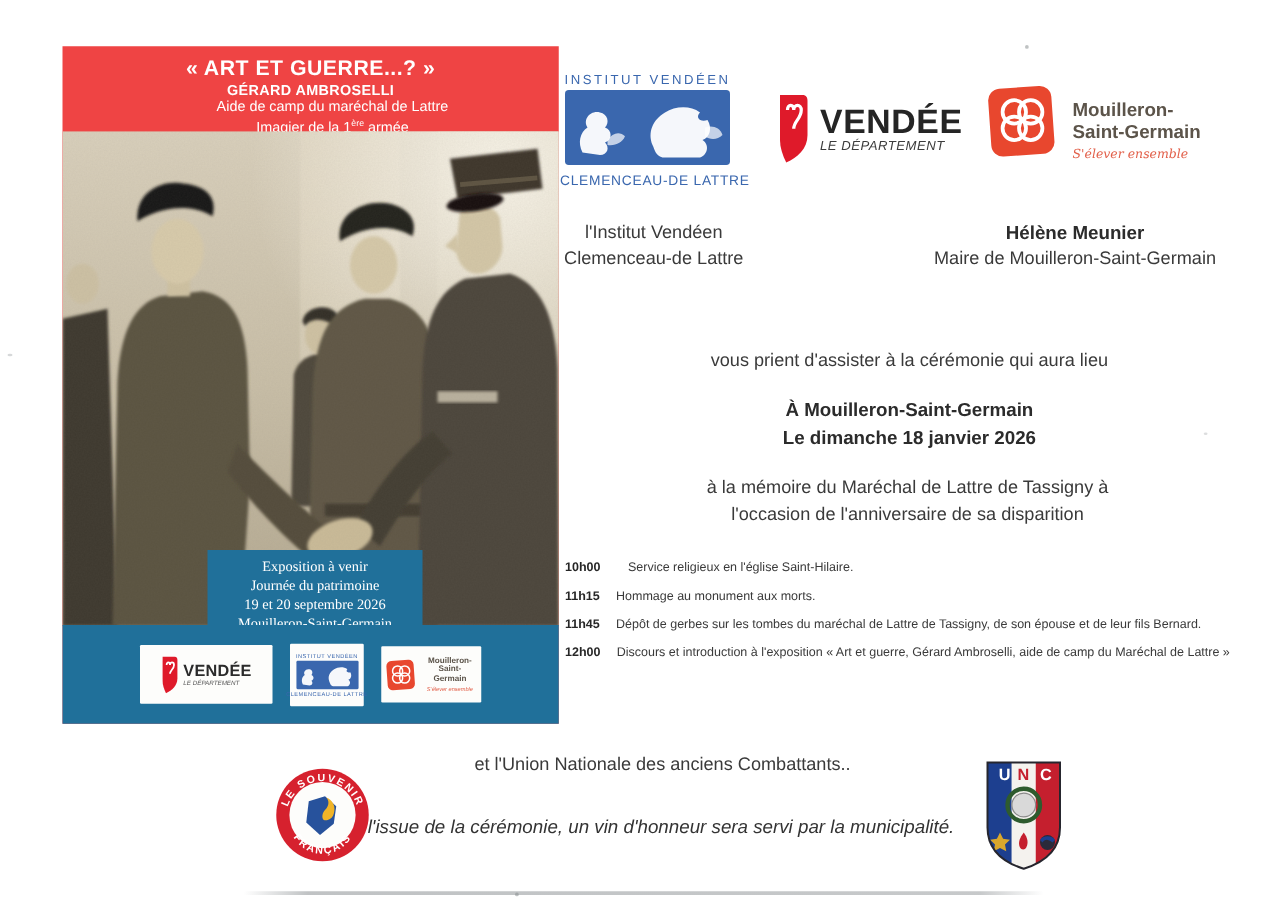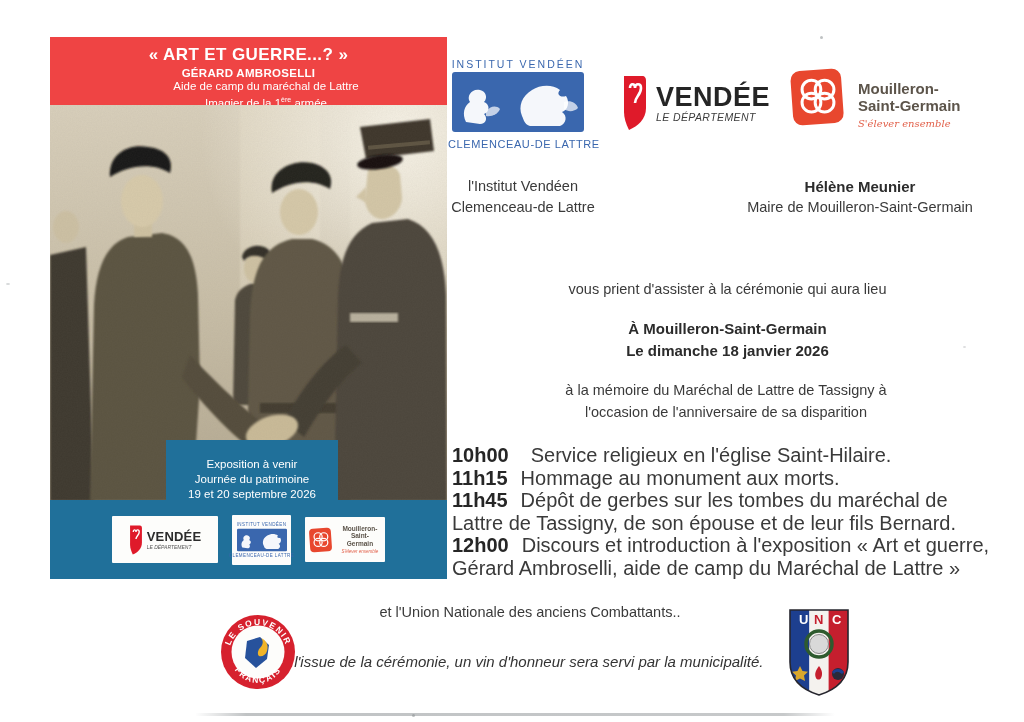--- a/index.html
+++ b/index.html
@@ -13,21 +13,21 @@
   
   .poster { left:50px; top:37px; width:397px; height:542px; background:#ef4444; }
   .poster-header { text-align:center; color:#fff; padding-top:8px; }
   .poster-title { font-size:17px; font-weight:bold; letter-spacing:.4px; }
   .poster-sub1 { font-size:11.5px; font-weight:bold; margin-top:2px; letter-spacing:.3px; }
   .poster-sub { font-size:11.5px; line-height:14px;margin-left:35px; }
   .poster-sub sup { font-size:7px; }
   .photo-wrap { top:68px; left:0; width:397px; height:396px; }
   .expo-box {
     left:116px; top:403px; width:172px; background:#20709a; color:#fff;
-    text-align:center; font-size:11.5px; line-height:15px; padding:17px 4px 9px;
+    text-align:center; font-size:11.5px; line-height:15px; padding:7px 4px 9px;font-family:Liberation Serif, serif;
   }
   .poster-band {
     left:0; bottom:0; width:397px; height:79px; background:#20709a;
     display:flex; align-items:center; justify-content:center; gap:14px;
   }
   .mini-card { background:#fdfdfb; border-radius:1px; display:flex; align-items:center; justify-content:center; }
   .mini-vendee { width:106px; height:47px; gap:4px; }
   .mini-vendee .mv-name { font-size:13px; font-weight:bold; color:#2b2b2b; letter-spacing:.2px; }
   .mini-vendee .mv-sub { font-size:5px; font-style:italic; color:#555; }
   .mini-institut { width:59px; height:50px; flex-direction:column; gap:1px; padding:2px; }
@@ -53,21 +53,21 @@
   .host-left { left:428px; top:176px; width:190px; text-align:center; font-size:14.5px; line-height:21px; color:#3a3a3a; }
   .host-right { left:700px; top:176px; width:320px; text-align:center; font-size:14.5px; line-height:21px; }
   .host-name { font-weight:bold; font-size:15px; color:#2c2c2c; }
 
   
   .invite-intro { left:450px; top:281px; width:555px; text-align:center; font-size:14.5px; }
   .place-date { left:450px; top:318px; width:555px; text-align:center; font-weight:bold; font-size:15px; line-height:22px; color:#2b2b2b; }
   .memorial { left:452px; top:379px; width:548px; text-align:center; font-size:14.5px; line-height:22px; }
 
   
-  .schedule { left:452px; top:444px; width:548px; font-size:20px; line-height:22.5px; }
+  .schedule { left:452px; top:444px; width:548px; font-size:10px; line-height:22.5px; }
   .schedule p { margin:0; }
   .sch-time { font-weight:bold; color:#262626; margin-right:13px; }
   .sch-0 .sch-time { margin-right:22px; }
 
   
   .partner { left:250px; top:601px; width:560px; text-align:center; font-size:14.5px; line-height:23px; }
   .closing { left:232px; top:653px; width:580px; text-align:center; font-size:15px; font-style:italic; color:#333; }
   .souvenir-logo { left:218px; top:612px; width:80px; height:80px; }
   .unc-logo { left:786px; top:604px; width:66px; height:94px; }
 

